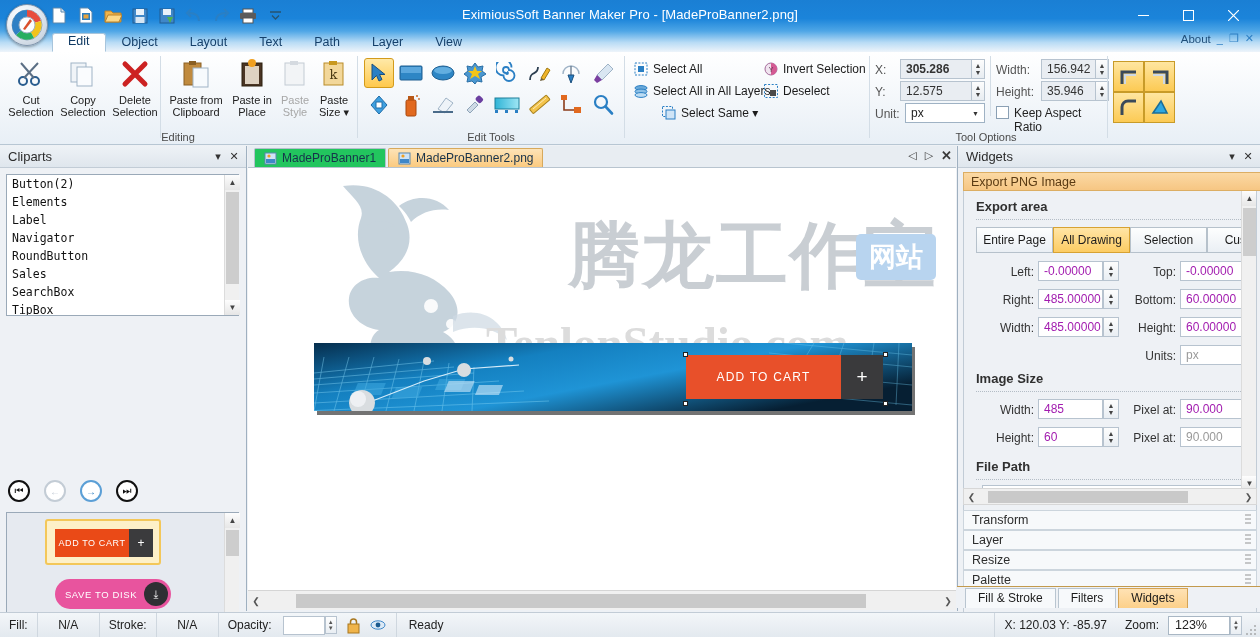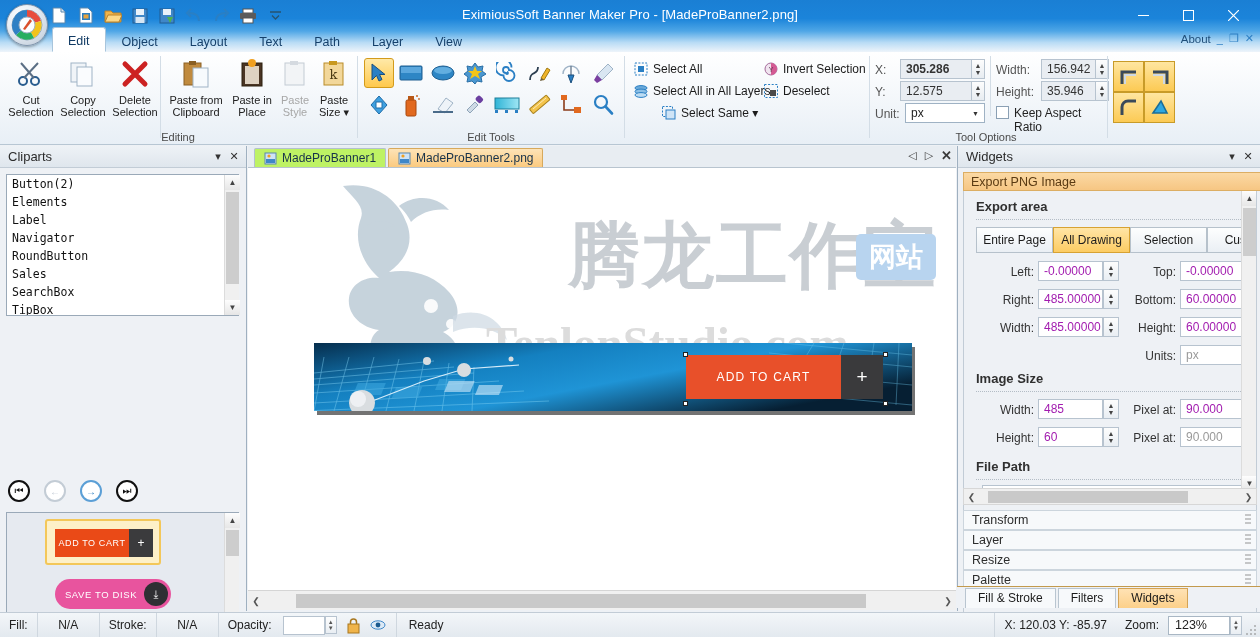--- a/index.html
+++ b/index.html
@@ -46,21 +46,21 @@
     box-shadow: 0 1px 3px rgba(0,0,0,.35);
   }
 
   
   .ribbon-head {
     position:absolute; left:0; top:31px; width:1260px; height:21px;
     background: linear-gradient(180deg,#4ea6e6 0%, #b9dcf5 55%, #eef4fa 100%);
   }
   .tabs { position:absolute; left:52px; top:31px; height:21px; display:flex; align-items:flex-end; z-index:20; }
   .tab {
-    padding:6px 15px 3px 15px; font-size:12.5px; color:#15406b; cursor:default;
+    padding:0 15px 3px 15px; font-size:12.5px; color:#15406b; cursor:default;
     border:1px solid transparent; border-bottom:none;
   }
   .tab.active {
     background:#ffffff; color:#103a63;
     border:1px solid #a8c5dc; border-bottom:1px solid #fff;
     border-radius:3px 3px 0 0; position:relative; top:0px;
   }
   .about-area {
     position:absolute; right:6px; top:32px; display:flex; align-items:center; gap:6px;
     font-size:11.5px; color:#1f4e79;
@@ -169,21 +169,21 @@
   }
   .dtab.active { background:linear-gradient(180deg,#ffe2b4,#fcd08a); border-color:#d3a355; }
 
   
   .doctabs {
     position:absolute; left:248px; top:146px; width:708px; height:22px;
     background:#e8edf2; border-bottom:1px solid #b8c4cf; display:flex; align-items:center; padding-left:6px;
   }
   .doctab {
     display:flex; align-items:center; gap:5px; height:19px; padding:0 9px;
-    border:1px solid #b3c1cd; border-bottom:none; background:#bef264; font-size:12px; color:#17324b;
+    border:1px solid #b3c1cd; border-bottom:none; background:#22c55e; font-size:12px; color:#17324b;
     border-radius:2px 2px 0 0; margin-right:2px; position:relative; top:1px;
   }
   .doctab.active { background:linear-gradient(180deg,#fde3b7,#fbca7f); border-color:#d8a busy; border-color:#d7a95c; }
   .doctab .ficon { width:13px; height:13px; display:flex; align-items:center; justify-content:center; }
   .docnav { position:absolute; right:4px; top:2px; display:flex; gap:8px; align-items:center; color:#3a3a3a; font-size:11px; }
 
   
   .canvaswrap {
     position:absolute; left:248px; top:168px; width:708px; height:422px;
     background:#ffffff; overflow:hidden;

